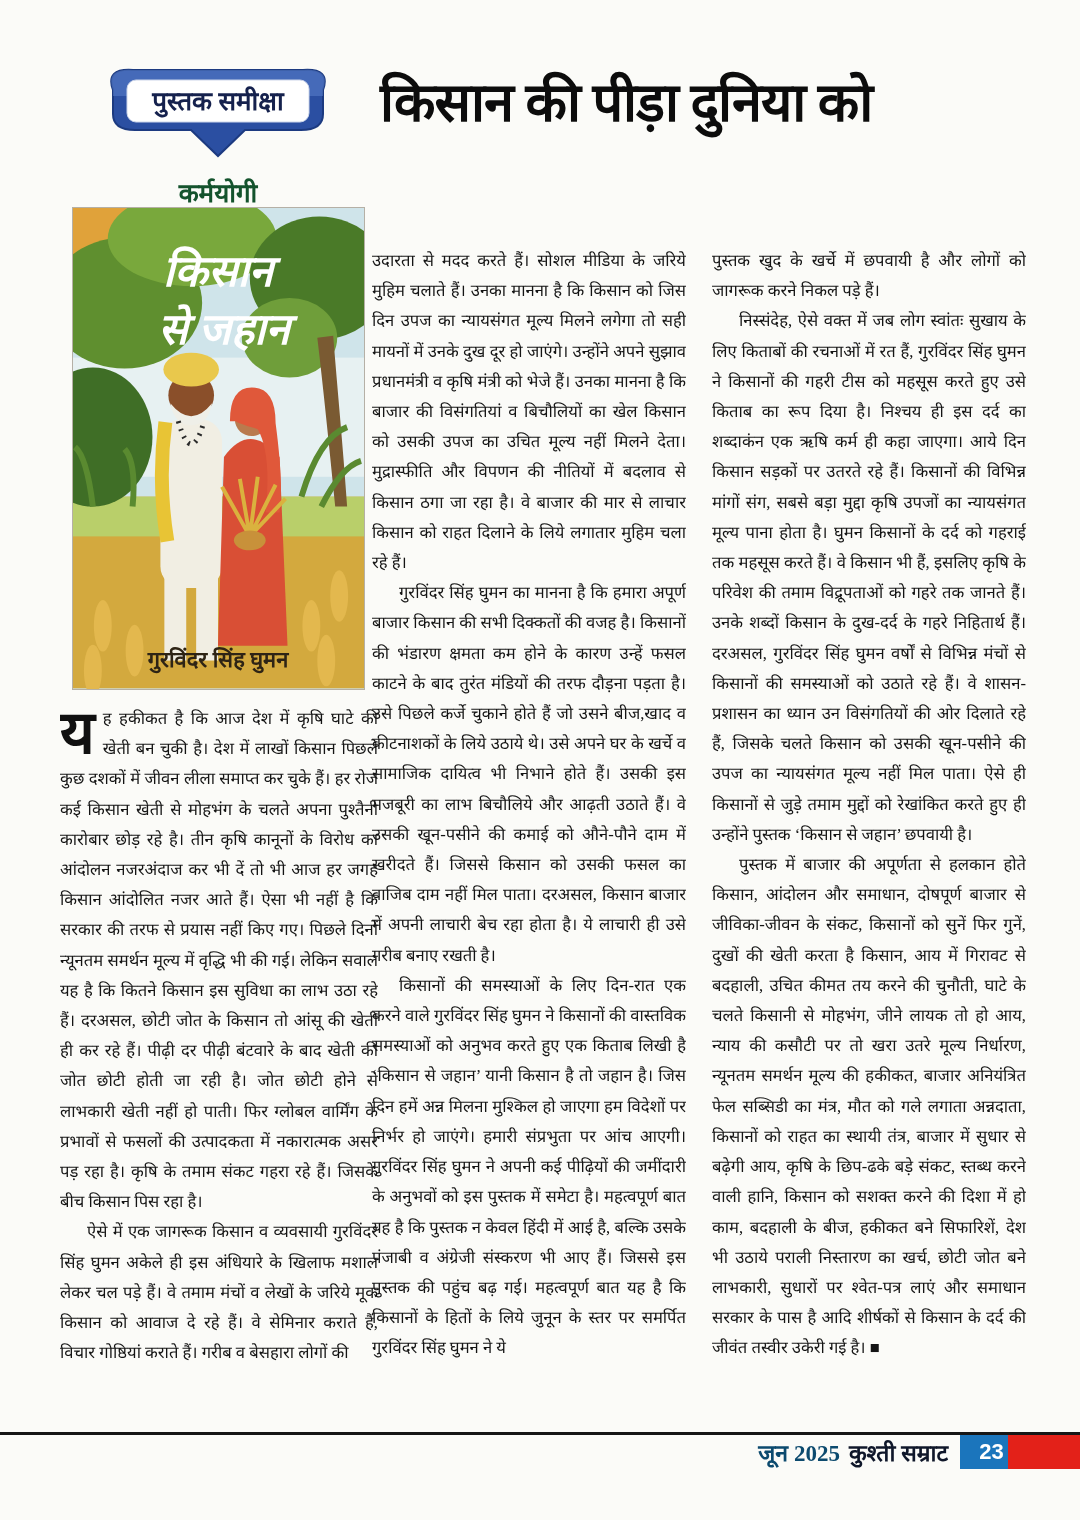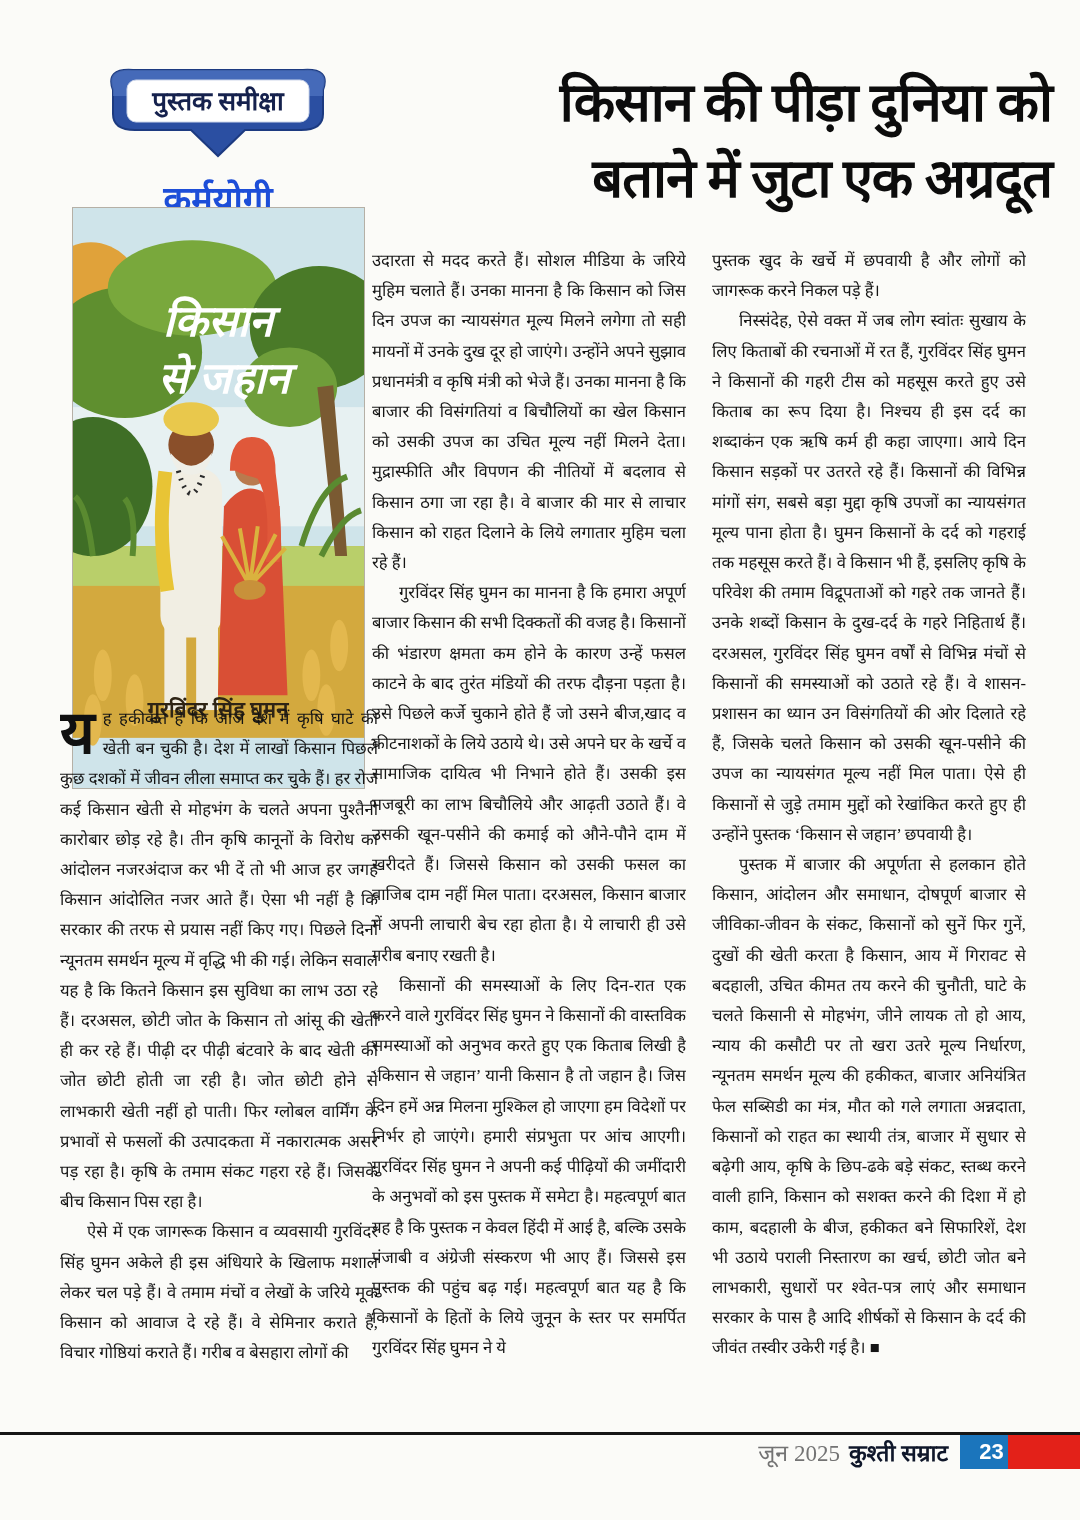--- a/index.html
+++ b/index.html
@@ -6,33 +6,33 @@
   html,body { background:#9a9a9a; }
   body { font-family:"Liberation Serif","DejaVu Serif",serif; }
   .page {
     position:relative; width:1080px; height:1520px; margin:0 auto;
     background:#fbfbf8; overflow:hidden; color:#191919;
   }
 
   
   .left-head { position:absolute; left:58px; top:64px; width:320px; text-align:center; }
   .ribbon-wrap { width:238px; margin:0 auto; }
-  .reviewer-name { font-size:36px; font-weight:bold; color:#1d4ed8; margin-top:2px; }
+  .reviewer-name { font-size:26px; font-weight:bold; color:#14532d; margin-top:2px; }
   .reviewer-title { font-size:15px; color:#222; margin-top:2px; }
 
   
   .headline {
     position:absolute; left:380px; top:66px; width:672px;
-    text-align:right; font-weight:bold; color:#0c0c0c;
+    text-align:left; font-weight:bold; color:#0c0c0c;
     font-size:54px; line-height:1.4; letter-spacing:-1px;
   }
 
   
   .book-cover {
-    position:absolute; left:72px; top:207px; width:293px; height:582px;
+    position:absolute; left:72px; top:207px; width:293px; height:483px;
     border:1px solid #b5b0a6; background:#cfe4ea;
   }
   .book-cover svg { display:block; width:100%; height:100%; }
 
   
   .body-col {
     position:absolute; text-align:justify;
     font-size:16.6px; line-height:30.2px; color:#141414;
     overflow:hidden;
   }
@@ -42,21 +42,21 @@
   .body-col p { text-indent:27px; }
   .body-col p.no-indent { text-indent:0; }
   .dropcap {
     float:left; font-size:60px; line-height:50px; font-weight:bold;
     padding:4px 8px 0 0; color:#101010;
   }
 
   
   .footer-rule { position:absolute; left:0; top:1432px; width:1080px; height:3px; background:#161616; }
   .footer-bar { position:absolute; right:0; top:1435px; height:34px; display:flex; align-items:center; }
-  .footer-issue { font-size:23px; font-weight:normal; color:#737373; }
+  .footer-issue { font-size:23px; font-weight:bold; color:#0c4a6e; }
   .footer-mag { font-size:23px; font-weight:bold; color:#0f172a; margin-left:9px; }
   .footer-pagenum {
     margin-left:12px; width:48px; height:34px; background:#1b75bc; color:#fff;
     display:flex; align-items:center; justify-content:center;
     font-family:"Liberation Sans","DejaVu Sans",sans-serif; font-weight:bold; font-size:22px;padding-left:15px;
   }
   .footer-red { width:72px; height:34px; background:#e32119; }
 </style>
 </head>
 <body>
@@ -71,21 +71,20 @@
         <rect x="28" y="16" width="182" height="42" rx="9" fill="#ffffff" stroke="#cdd6ea" stroke-width="1"></rect>
         <text x="119" y="46" text-anchor="middle" font-size="26" font-weight="bold" fill="#15214d">पुस्तक समीक्षा</text>
       </svg>
     </div>
     <div class="reviewer-name">कर्मयोगी</div>
     <div class="reviewer-title">वरिष्ठ पत्रकार और समीक्षक</div>
   </div>
 
   <div class="headline">
     <div>किसान की पीड़ा दुनिया को</div>
-    <div>बताने में जुटा एक अग्रदूत</div>
   </div>
 
   <div class="book-cover">
     <svg viewBox="0 0 293 483" xmlns="http://www.w3.org/2000/svg">
 
       <rect x="0" y="0" width="293" height="483" fill="#cfe4ea"></rect>
       <rect x="0" y="150" width="293" height="120" fill="#e7f1f2"></rect>
 
       <rect x="0" y="290" width="293" height="193" fill="#d3a93e"></rect>
       <rect x="0" y="290" width="293" height="40" fill="#b9cf6a"></rect>

